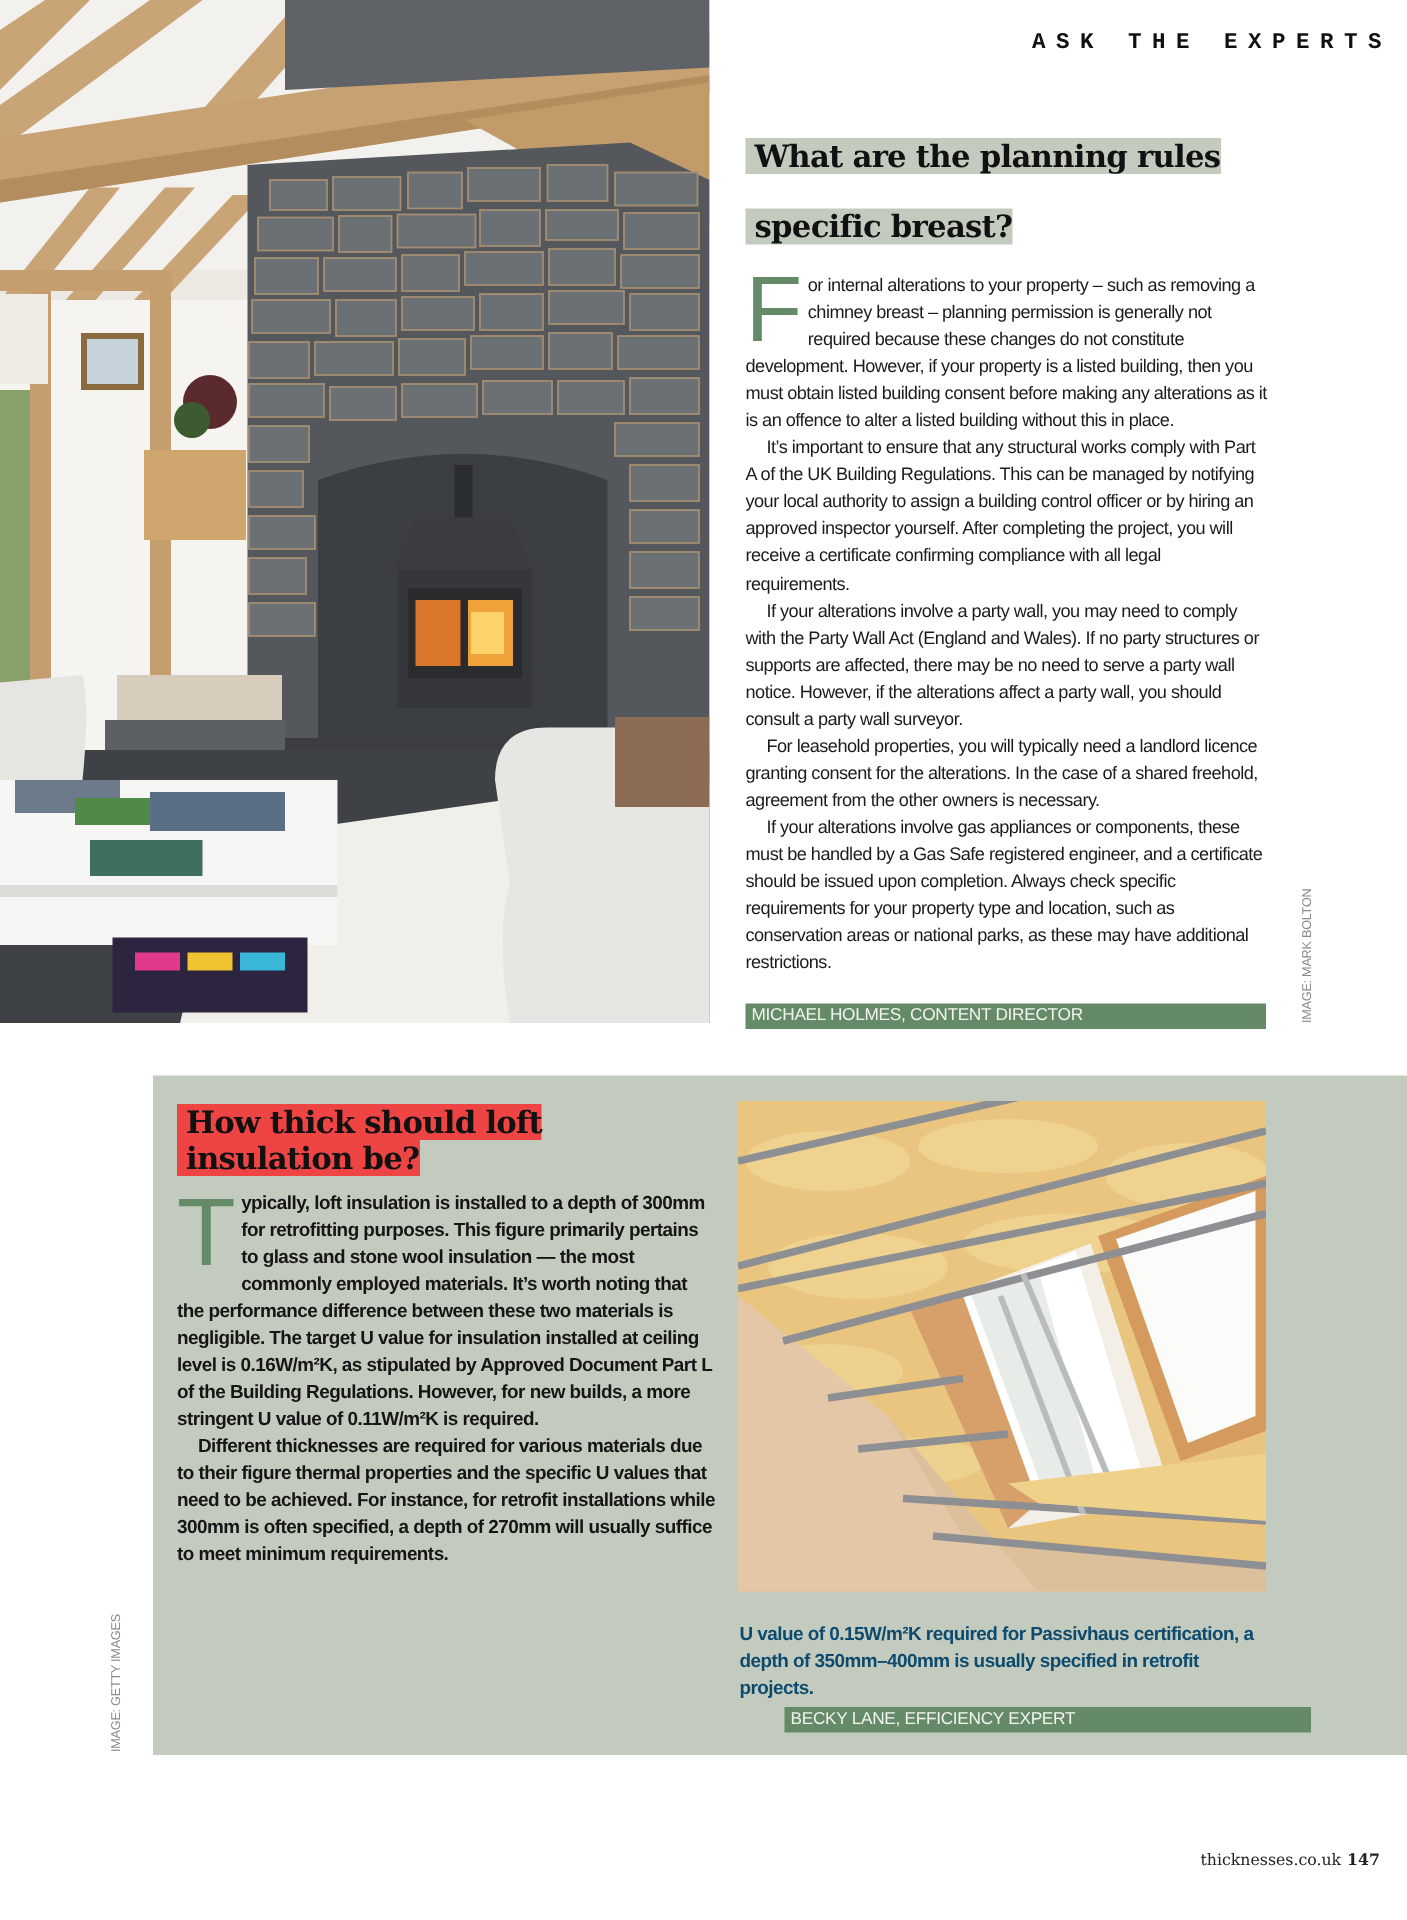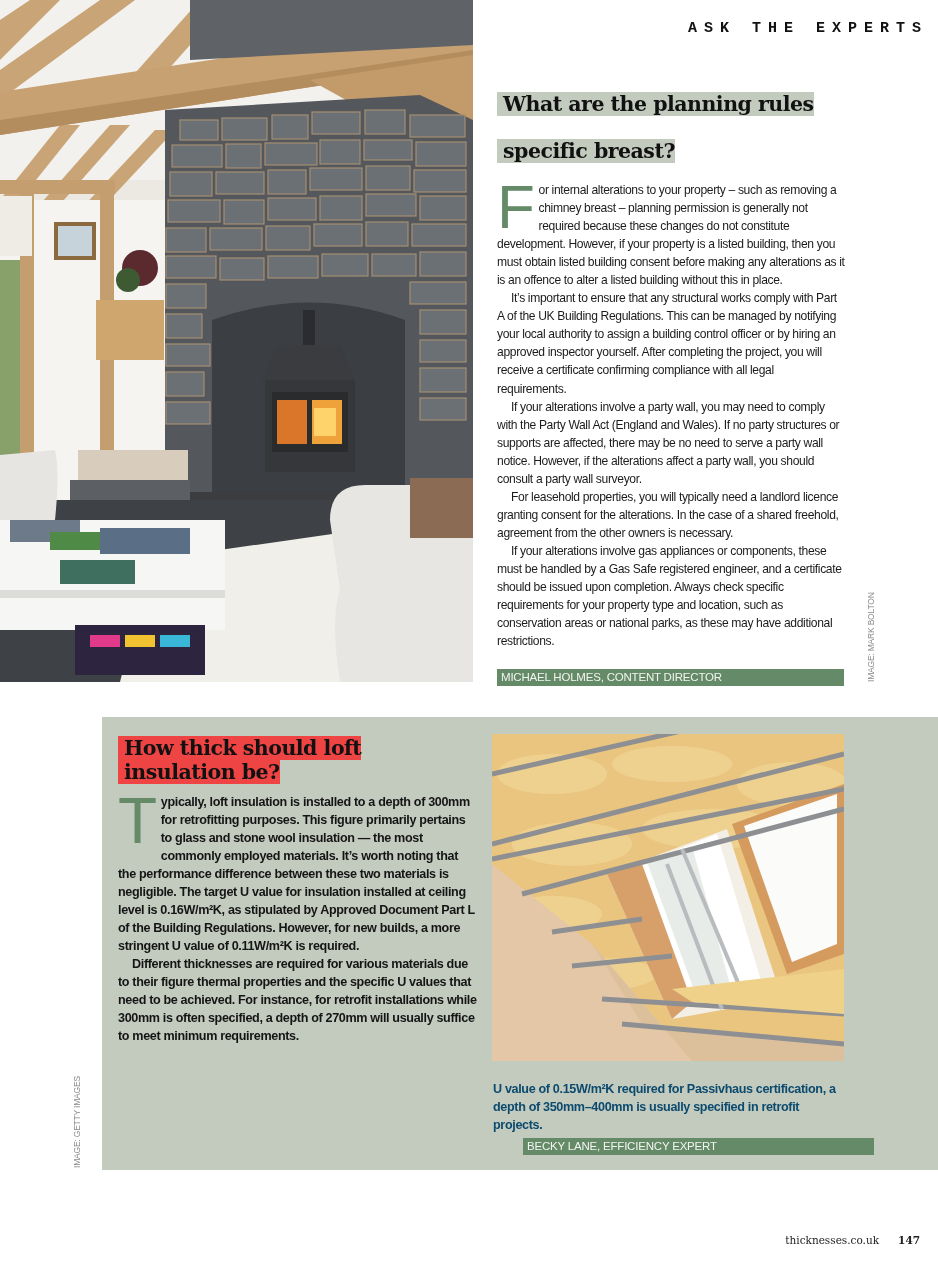--- a/index.html
+++ b/index.html
@@ -92,21 +92,21 @@
     font-family: "Liberation Sans", sans-serif; font-weight: 700;
     font-size: 12.6px; line-height: 18px; color: #0c4a6e; letter-spacing: -0.35px;
   }
   .a2-byline { position: absolute; left: 493px; top: 1138px; width: 351px; margin-left: 30px; }
 
   
   .footer {
     position: absolute; right: 18px; top: 1234px;
     font-family: "DejaVu Serif", serif; font-size: 10.5px; color: #222;
   }
-  .footer .page-num { font-weight: 700; margin-left: 19px; }
+  .footer .page-num { font-weight: 700; margin-left: 4px; }
 </style>
 </head>
 <body>
 
 <div class="photo-fireplace" role="img" aria-label="Living room with oak beams and stone inglenook fireplace with wood-burning stove">
   <svg viewBox="0 0 473 682" preserveAspectRatio="none">
     <rect x="0" y="0" width="473" height="682" fill="#ece8e2"></rect>
 
     <rect x="0" y="0" width="473" height="180" fill="#f3f1ee"></rect>
     <g fill="#c9a476">

